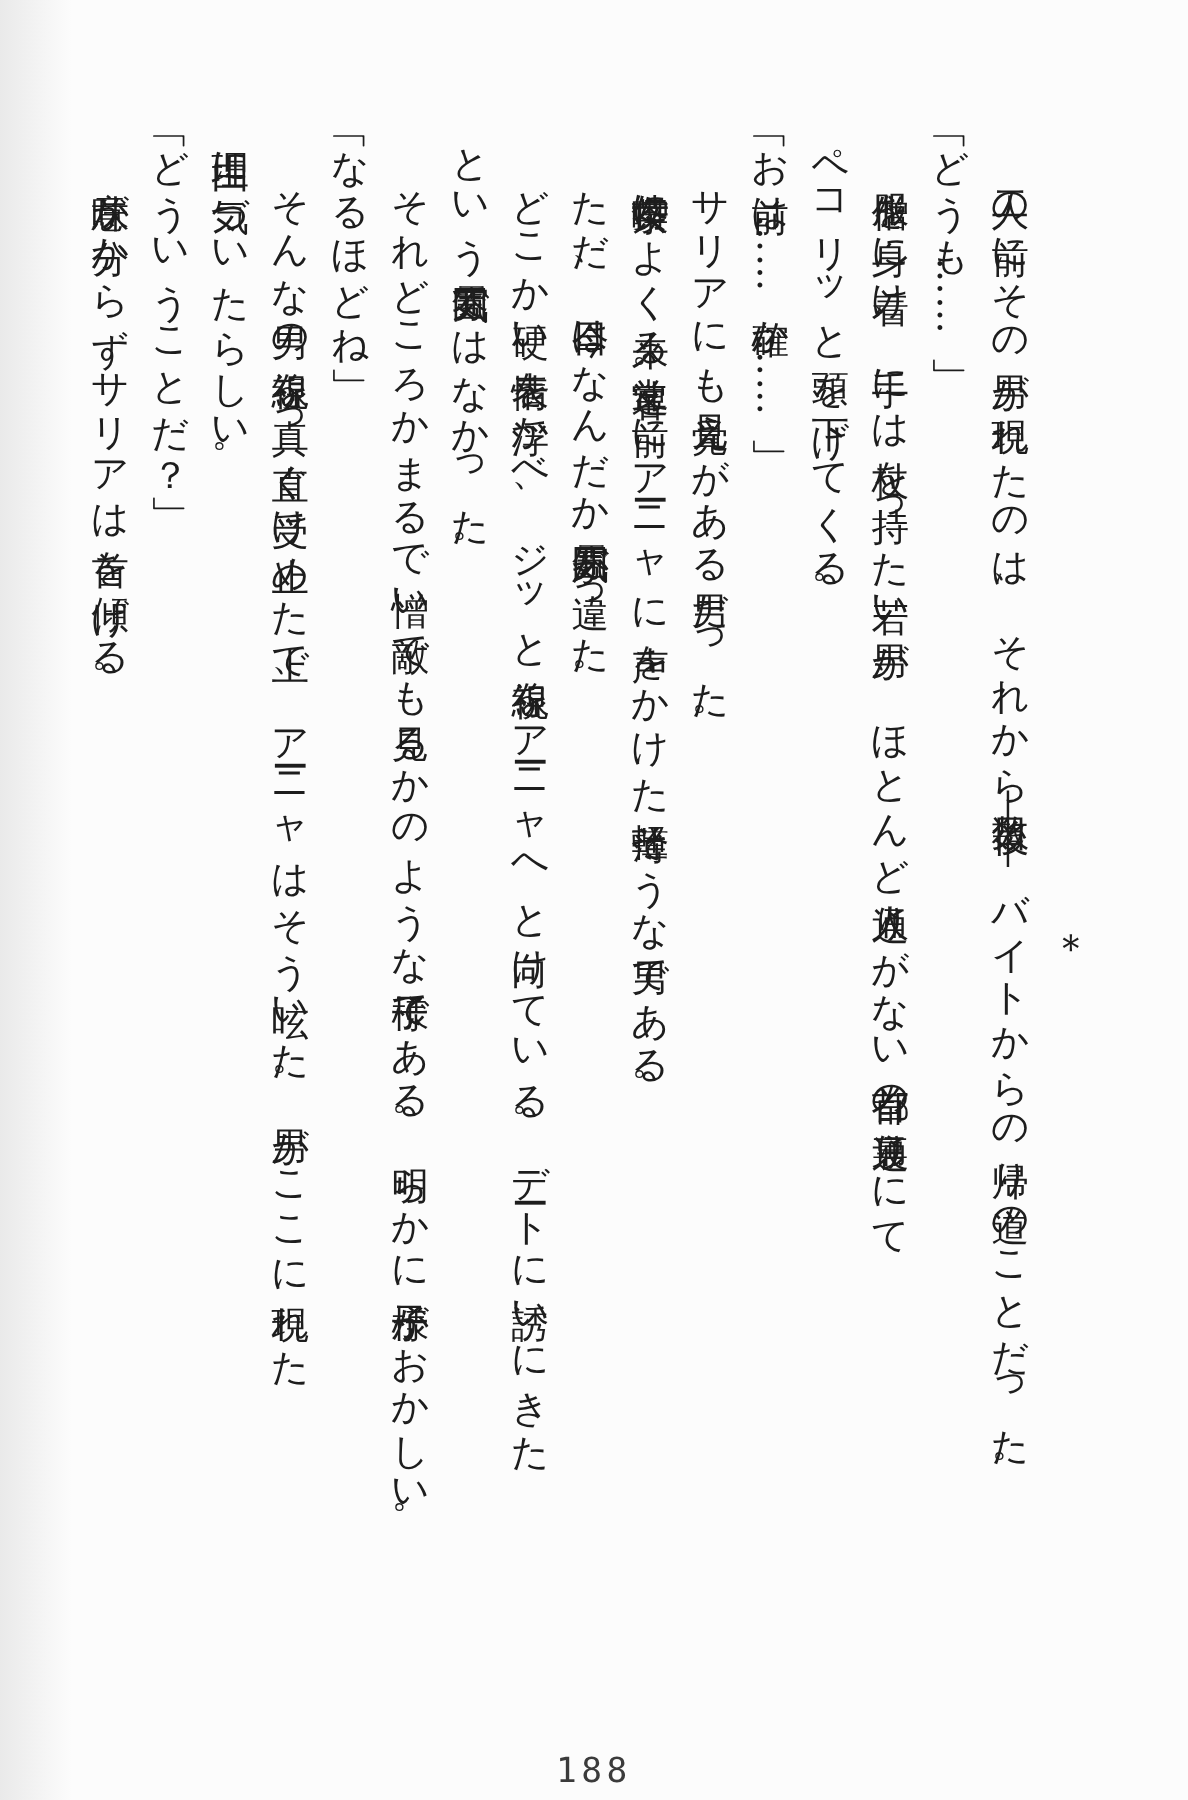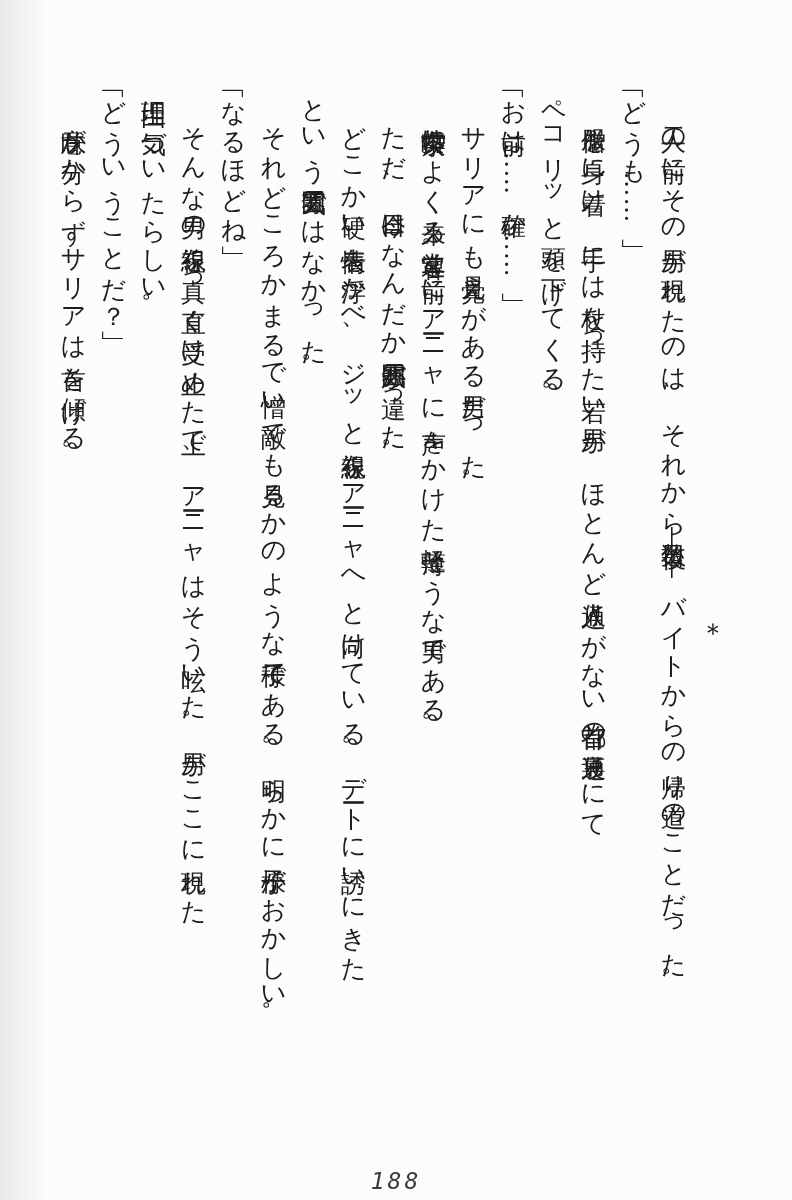--- a/index.html
+++ b/index.html
@@ -50,21 +50,20 @@
     text-align: center;
     letter-spacing: 0;
     font-size: 27px;
   }
   .footer {
     position: absolute;
     bottom: 6px;
     left: 0;
     width: 100%;
     text-align: center;
-    font-style: italic;
   }
   .page-number {
     font-family: "DejaVu Sans Mono", "Liberation Mono", monospace;
     font-size: 23px;
     letter-spacing: 3px;
     color: #3b3b3b;
   }
 </style>
 </head>
 <body>

